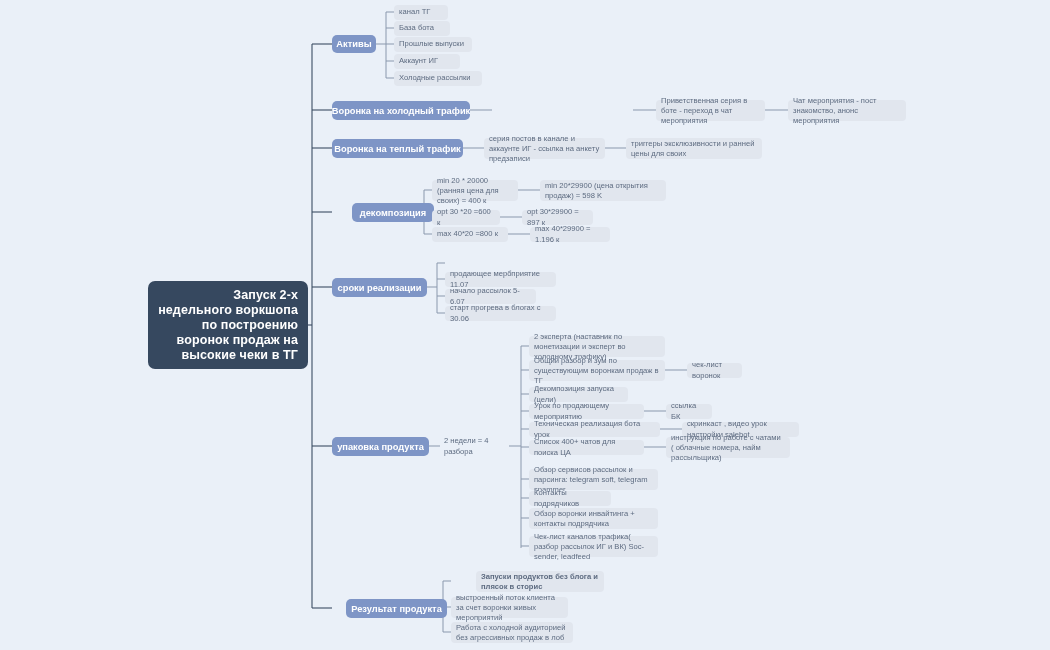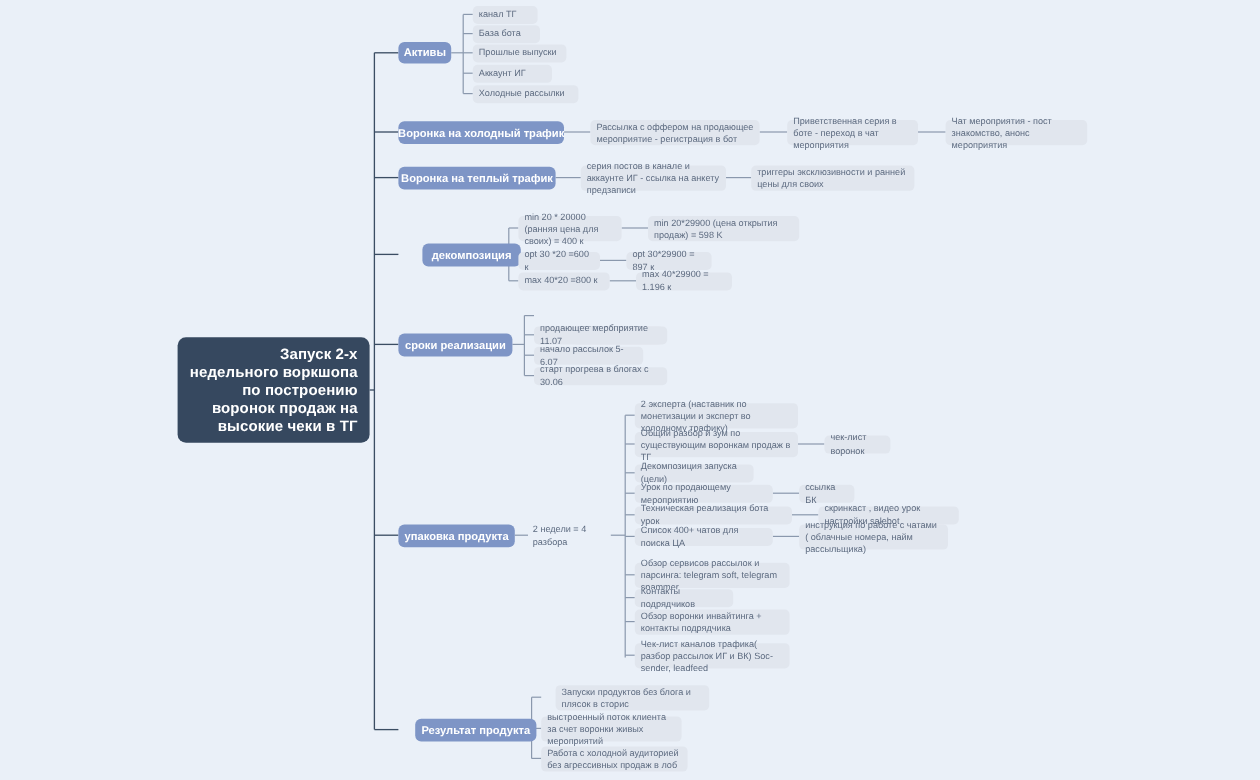--- a/index.html
+++ b/index.html
@@ -147,21 +147,20 @@
   <div class="node root" style="left:148px;top:281px;width:160px;height:88px;">Запуск 2-х недельного воркшопа по построению воронок продаж на высокие чеки в ТГ</div>
 
   <div class="node branch" style="left:332px;top:35px;width:44px;height:18px;">Активы</div>
   <div class="node leaf" style="left:394px;top:5px;width:54px;height:15px;">канал ТГ</div>
   <div class="node leaf" style="left:394px;top:21px;width:56px;height:15px;">База бота</div>
   <div class="node leaf" style="left:394px;top:37px;width:78px;height:15px;">Прошлые выпуски</div>
   <div class="node leaf" style="left:394px;top:54px;width:66px;height:15px;">Аккаунт ИГ</div>
   <div class="node leaf" style="left:394px;top:71px;width:88px;height:15px;">Холодные рассылки</div>
 
   <div class="node branch" style="left:332px;top:101px;width:138px;height:19px;">Воронка на холодный трафик</div>
-  <div class="node leaf two" style="left:492px;top:100px;width:141px;height:21px;">Рассылка с оффером на продающее мероприятие - регистрация в бот</div>
   <div class="node leaf two" style="left:656px;top:100px;width:109px;height:21px;">Приветственная серия в боте - переход в чат мероприятия</div>
   <div class="node leaf two" style="left:788px;top:100px;width:118px;height:21px;">Чат мероприятия - пост знакомство, анонс мероприятия</div>
 
   <div class="node branch" style="left:332px;top:139px;width:131px;height:19px;">Воронка на теплый трафик</div>
   <div class="node leaf two" style="left:484px;top:138px;width:121px;height:21px;">серия постов в канале и аккаунте ИГ - ссылка на анкету предзаписи</div>
   <div class="node leaf two" style="left:626px;top:138px;width:136px;height:21px;">триггеры эксклюзивности и ранней цены для своих</div>
 
   <div class="node branch" style="left:332px;top:203px;width:82px;height:19px;margin-left:20px;">декомпозиция</div>
   <div class="node leaf two" style="left:432px;top:180px;width:86px;height:21px;">min  20 * 20000 (ранняя цена для своих)  = 400 к</div>
   <div class="node leaf two" style="left:540px;top:180px;width:126px;height:21px;">min 20*29900 (цена открытия продаж) = 598 K</div>
@@ -188,17 +187,17 @@
   <div class="node leaf" style="left:529px;top:422px;width:131px;height:15px;">Техническая реализация бота урок</div>
   <div class="node leaf" style="left:682px;top:422px;width:117px;height:15px;">скринкаст , видео урок настройки salebot</div>
   <div class="node leaf" style="left:529px;top:440px;width:115px;height:15px;">Список 400+ чатов для поиска ЦА</div>
   <div class="node leaf two" style="left:666px;top:437px;width:124px;height:21px;">инструкция по работе с чатами ( облачные номера, найм рассыльщика)</div>
   <div class="node leaf two" style="left:529px;top:469px;width:129px;height:21px;">Обзор сервисов рассылок и парсинга: telegram soft, telegram spammer</div>
   <div class="node leaf" style="left:529px;top:491px;width:82px;height:15px;">Контакты подрядчиков</div>
   <div class="node leaf two" style="left:529px;top:508px;width:129px;height:21px;">Обзор воронки инвайтинга + контакты подрядчика</div>
   <div class="node leaf two" style="left:529px;top:536px;width:129px;height:21px;">Чек-лист каналов трафика( разбор рассылок ИГ и ВК) Soc-sender, leadfeed</div>
 
   <div class="node branch" style="left:332px;top:599px;width:101px;height:19px;margin-left:14px;">Результат продукта</div>
-  <div class="node leaf two" style="left:463px;top:571px;width:128px;height:21px;">Запуски продуктов без блога и плясок в сторис</div>
+  <div class="node leaf two" style="left:476px;top:571px;width:128px;height:21px;font-weight:bold;">Запуски продуктов без блога и плясок в сторис</div>
   <div class="node leaf two" style="left:451px;top:597px;width:117px;height:21px;">выстроенный поток клиента за счет воронки живых мероприятий</div>
   <div class="node leaf two" style="left:451px;top:622px;width:122px;height:21px;">Работа с холодной аудиторией без агрессивных продаж в лоб</div>
 
 </div>
 
 </body></html>

